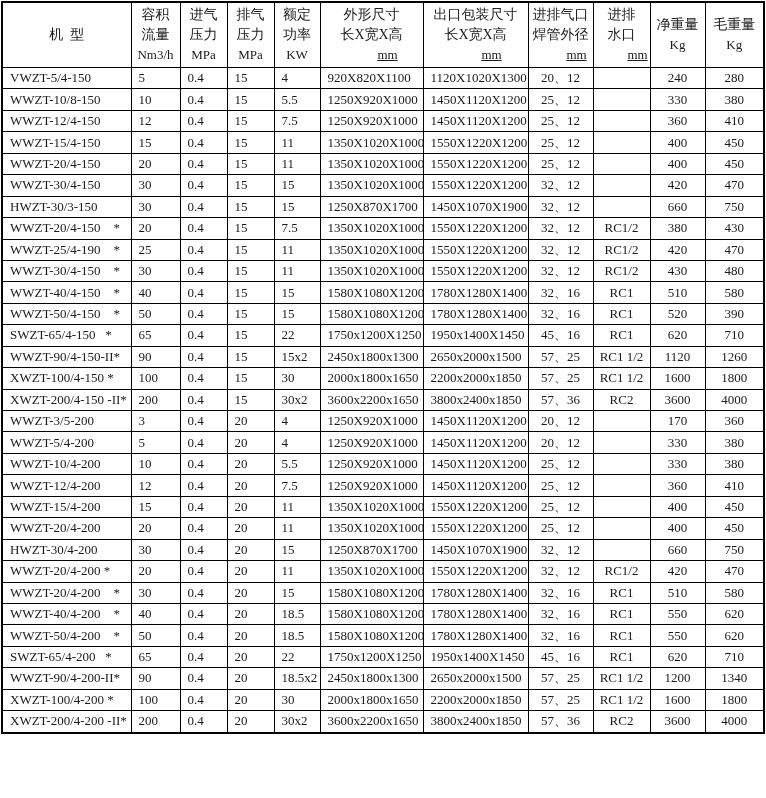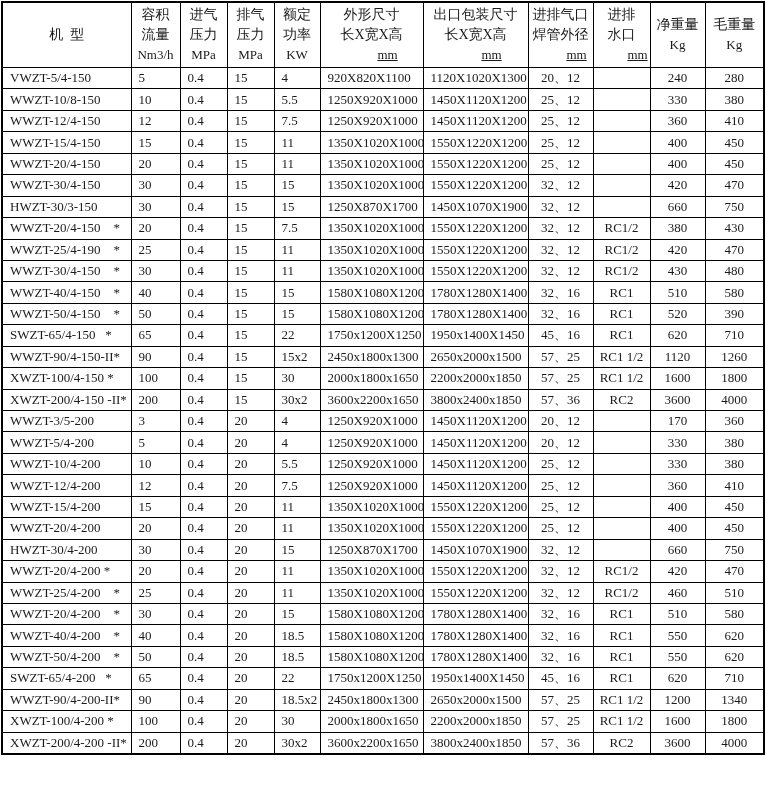--- a/index.html
+++ b/index.html
@@ -446,33 +446,20 @@
         <td>20</td>
         <td>11</td>
         <td>1350X1020X1000</td>
         <td>1550X1220X1200</td>
         <td class="center">32、12</td>
         <td class="center">RC1/2</td>
         <td class="center">420</td>
         <td class="center">470</td>
       </tr>
       <tr>
-        <td>WWZT-25/4-200    *</td>
-        <td>25</td>
-        <td>0.4</td>
-        <td>20</td>
-        <td>11</td>
-        <td>1350X1020X1000</td>
-        <td>1550X1220X1200</td>
-        <td class="center">32、12</td>
-        <td class="center">RC1/2</td>
-        <td class="center">460</td>
-        <td class="center">510</td>
-      </tr>
-      <tr>
         <td>WWZT-20/4-200    *</td>
         <td>30</td>
         <td>0.4</td>
         <td>20</td>
         <td>15</td>
         <td>1580X1080X1200</td>
         <td>1780X1280X1400</td>
         <td class="center">32、16</td>
         <td class="center">RC1</td>
         <td class="center">510</td>

